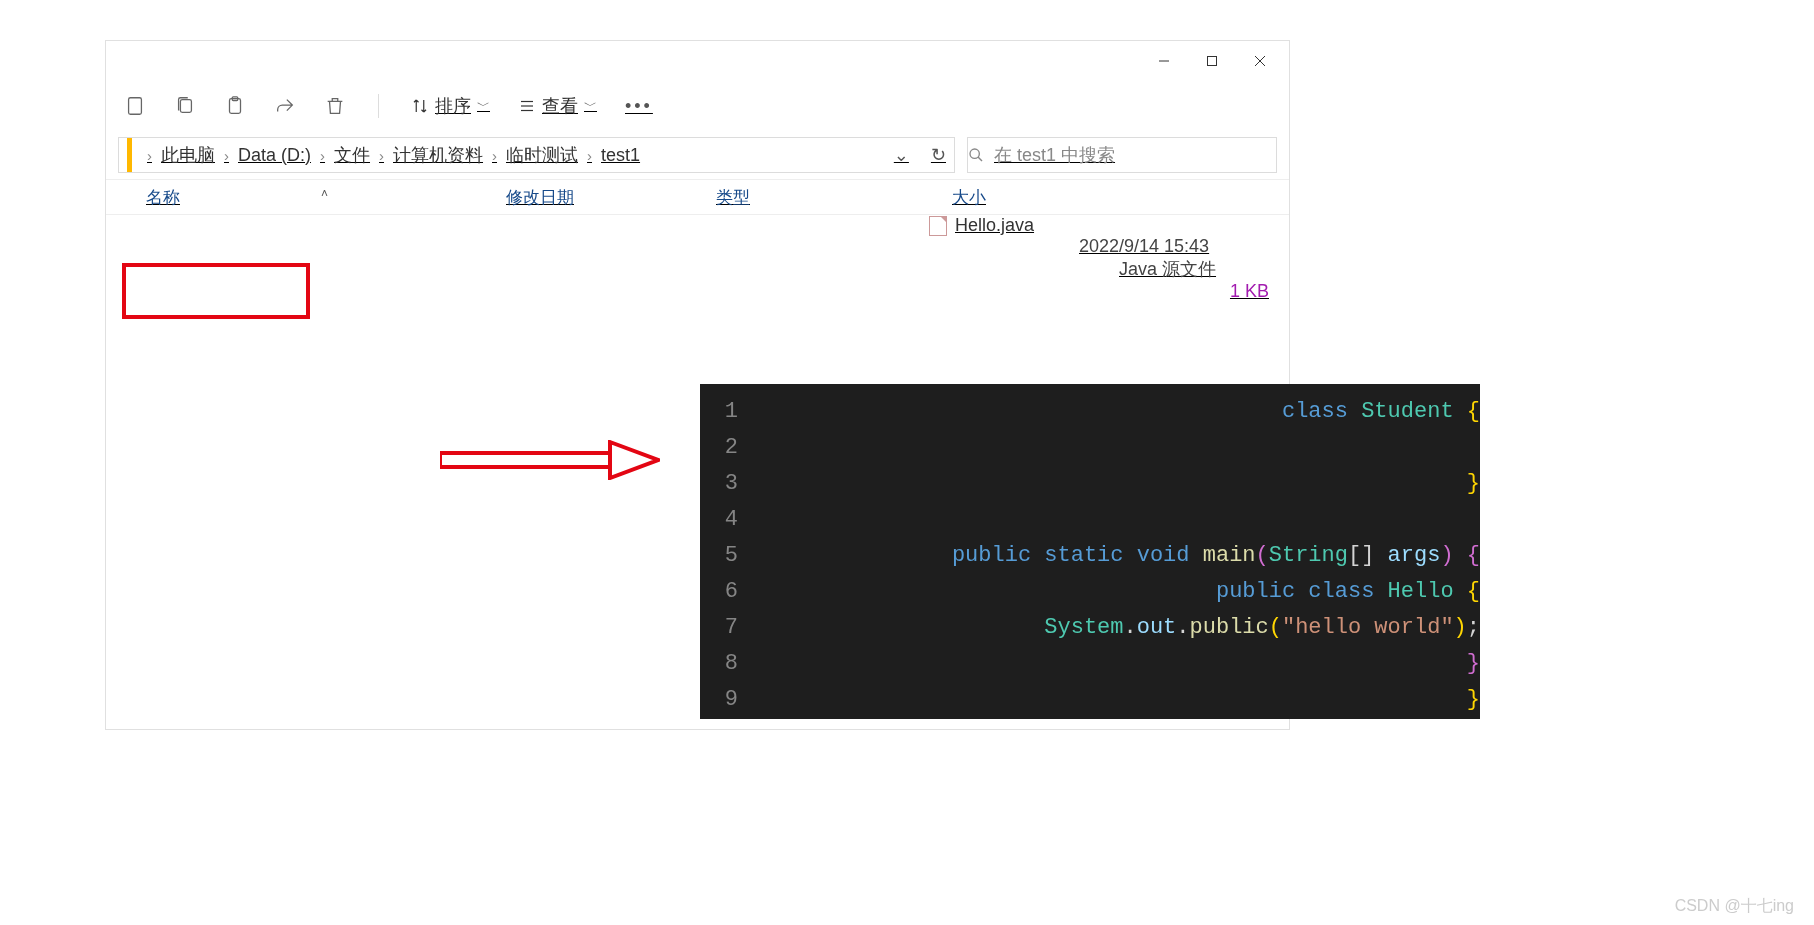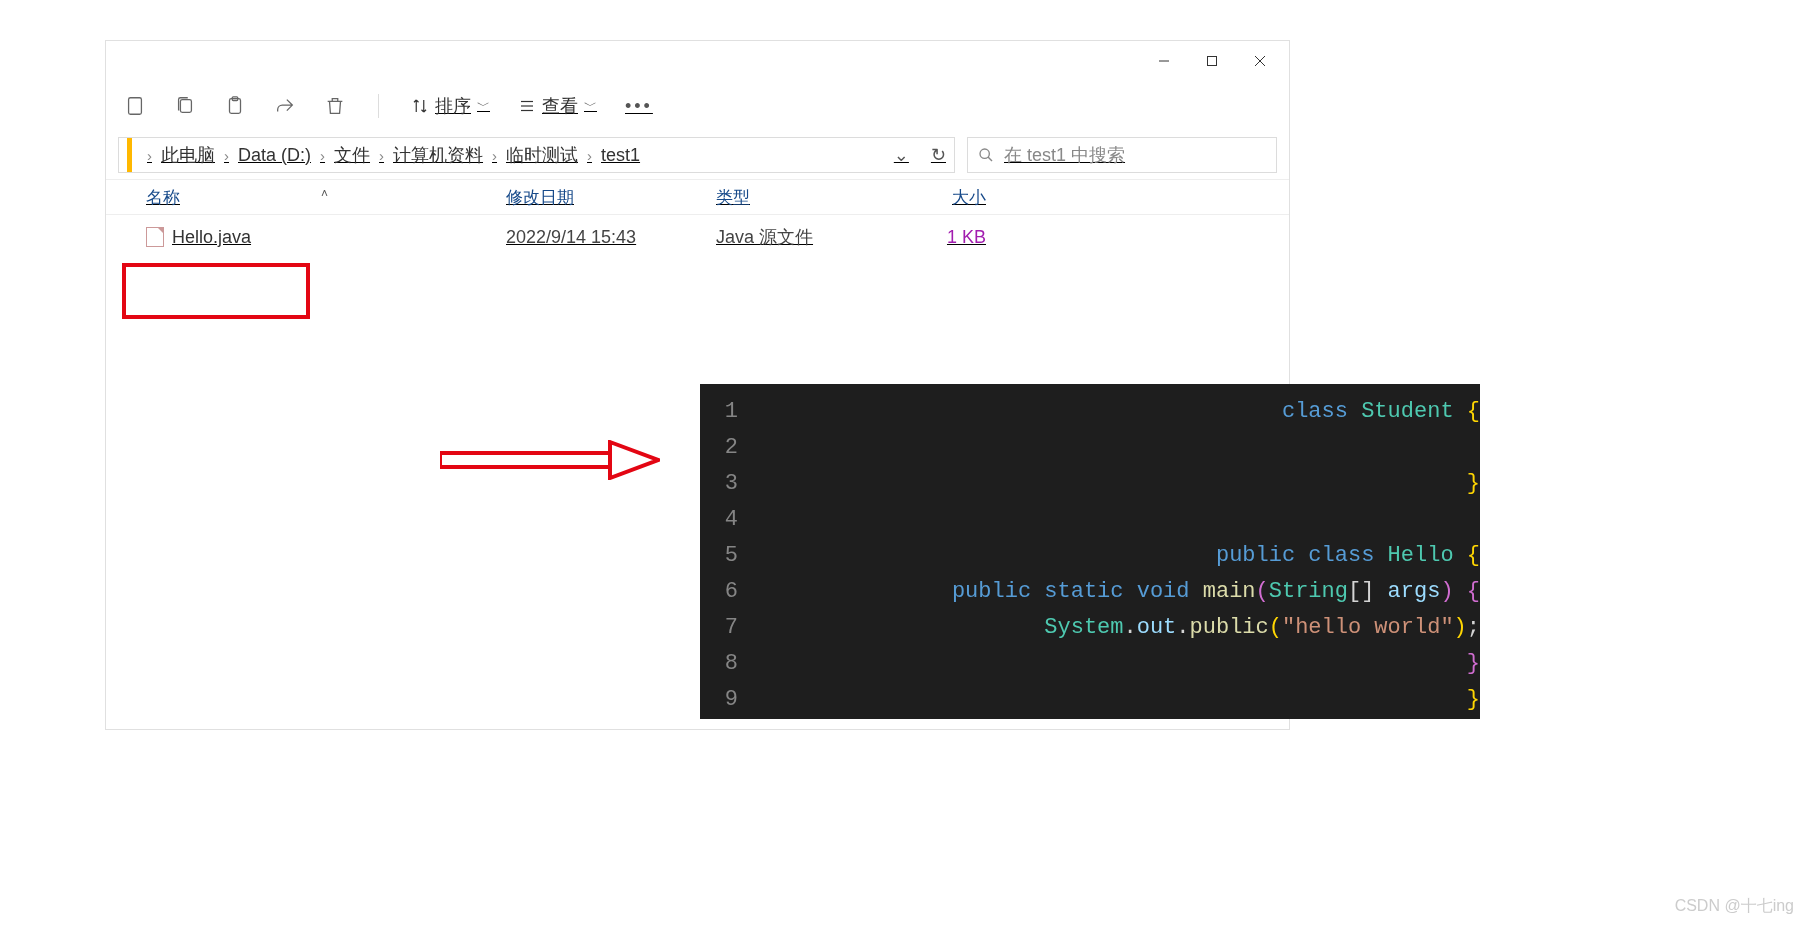--- a/index.html
+++ b/index.html
@@ -58,44 +58,44 @@
   color: #333;
   gap: 3px;
 }
 .left-tab { width: 5px; height: 100%; background: #ffb800; margin-right: 6px; }
 .bc-sep { color: #888; margin: 0 6px; font-size: 15px; }
 .bc-actions { margin-left: auto; display: flex; gap: 22px; color: #555; align-items: center; }
 .search-box {
   width: 310px; height: 36px;
   border: 1px solid #dcdcdc;
   display: flex; align-items: center;
-  padding: 0 10px; gap: 10px;
+  padding: 0 0; gap: 10px;
   color: #888; font-size: 18px;
 }
 
 .list-header {
   height: 36px;
   display: flex; align-items: center;
   border-top: 1px solid #eee;
   border-bottom: 1px solid #eee;
   font-size: 17px; color: #174a8a;
   padding-left: 40px;
   position: relative;
 }
 .col-name { width: 360px; }
 .col-date { width: 210px; }
 .col-type { width: 170px; }
 .col-size { width: 120px; text-align: right; padding-right: 20px; }
 .sort-caret { position: absolute; left: 215px; top: 7px; color: #555; font-size: 12px; }
 
 .file-row {
   height: 44px;
-  display: flex; align-items: center;
+  display: flex; align-items: flex-end;
   padding-left: 40px;
-  font-size: 18px; color: #333;
+  font-size: 18px; color: #333; flex-direction: column;
 }
 .file-cell-name { width: 360px; display: flex; align-items: center; gap: 8px; }
 .file-cell-date { width: 210px; color: #444; }
 .file-cell-type { width: 170px; color: #444; }
 .file-cell-size { width: 120px; text-align: right; padding-right: 20px; color: #a21caf; }
 .file-icon { width: 18px; height: 20px; border: 1px solid #c99; background: #fff; position: relative; }
 .file-icon:after { content: ""; position: absolute; right: 0; top: 0; border-style: solid; border-width: 0 5px 5px 0; border-color: transparent #c99 transparent transparent; }
 
 .highlight-box {
   position: absolute;
@@ -285,21 +285,21 @@
     <div>6</div>
     <div>7</div>
     <div>8</div>
     <div>9</div>
   </div>
   <div class="code-lines">
     <div><span class="kw">class</span> <span class="cls">Student</span> <span class="br-y">{</span></div>
     <div> </div>
     <div><span class="br-y">}</span></div>
     <div> </div>
+    <div>    <span class="kw">public</span> <span class="kw">static</span> <span class="kw">void</span> <span class="fn">main</span><span class="br-p">(</span><span class="cls">String</span><span class="pun">[]</span> <span class="var">args</span><span class="br-p">)</span> <span class="br-p">{</span></div>
     <div><span class="kw">public</span> <span class="kw">class</span> <span class="cls">Hello</span> <span class="br-y">{</span></div>
-    <div>    <span class="kw">public</span> <span class="kw">static</span> <span class="kw">void</span> <span class="fn">main</span><span class="br-p">(</span><span class="cls">String</span><span class="pun">[]</span> <span class="var">args</span><span class="br-p">)</span> <span class="br-p">{</span></div>
     <div>        <span class="cls">System</span><span class="pun">.</span><span class="var">out</span><span class="pun">.</span><span class="fn">public</span><span class="br-y">(</span><span class="str">"hello world"</span><span class="br-y">)</span><span class="pun">;</span></div>
     <div>    <span class="br-p">}</span></div>
     <div><span class="br-y">}</span></div>
   </div>
 </div>
 
 <div class="watermark">CSDN @十七ing</div>
 
 </body></html>

